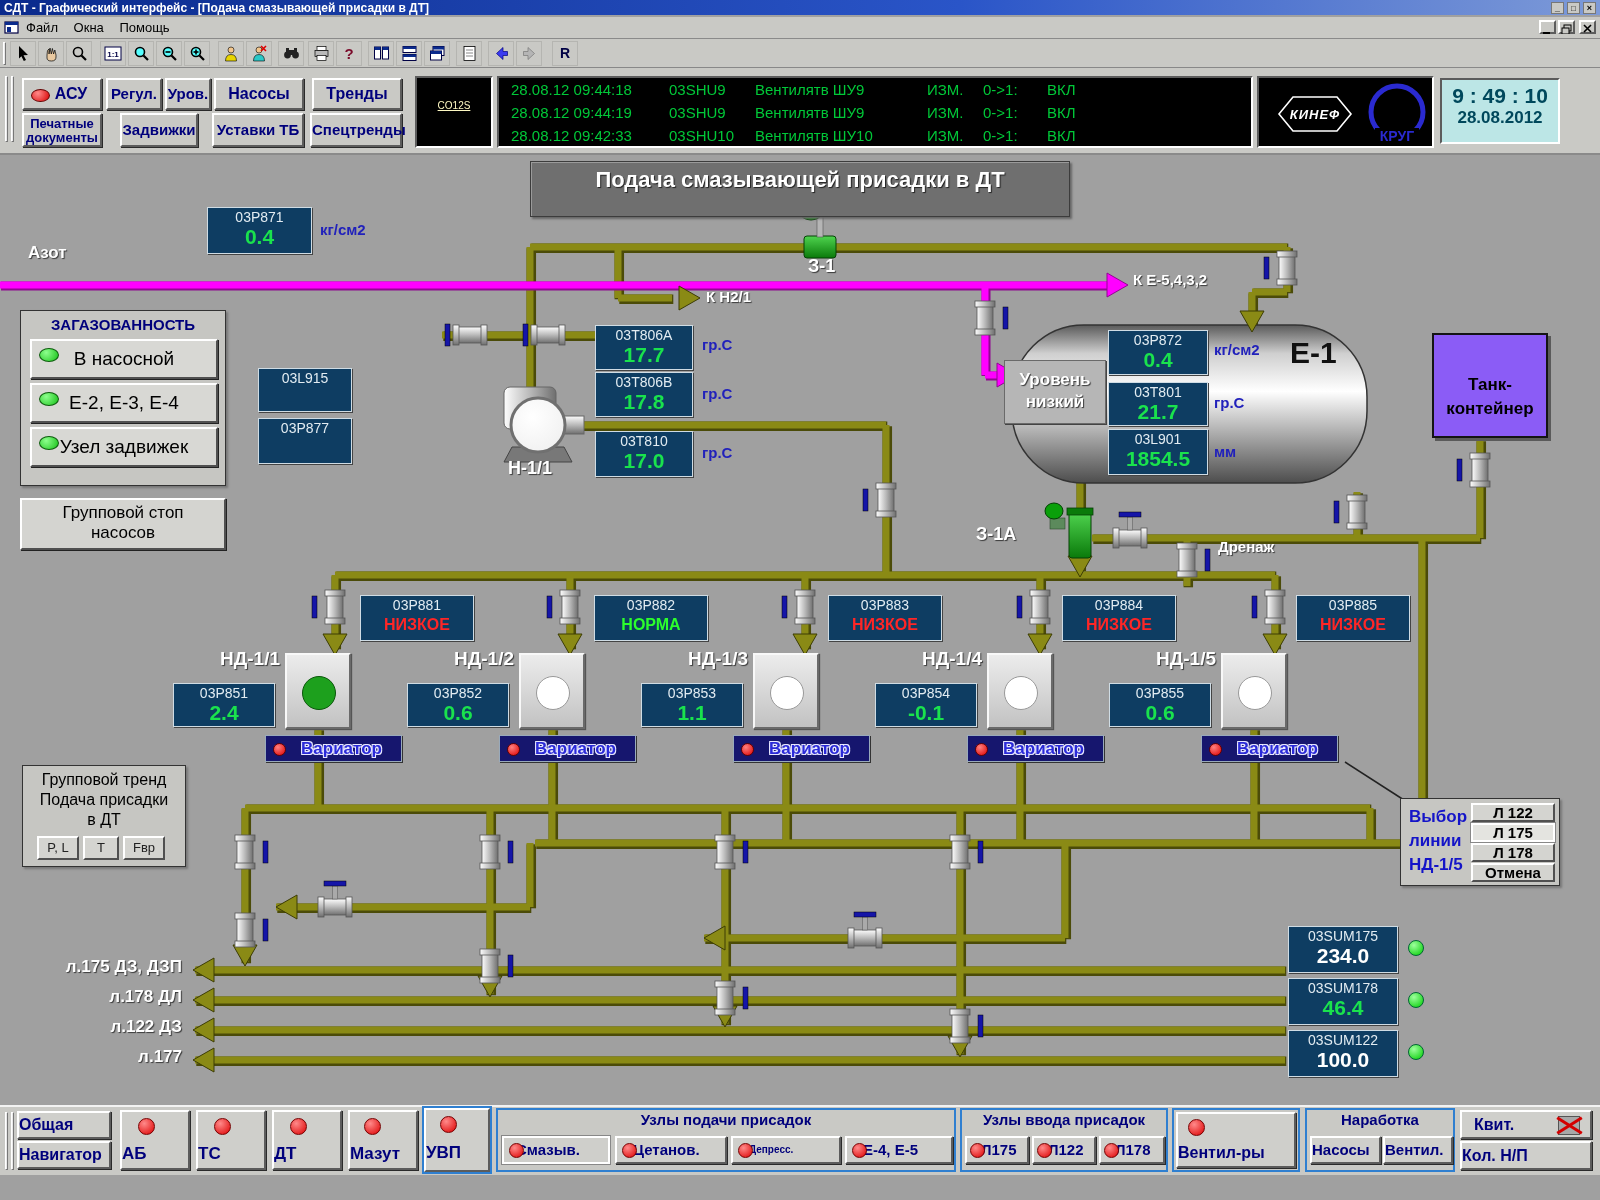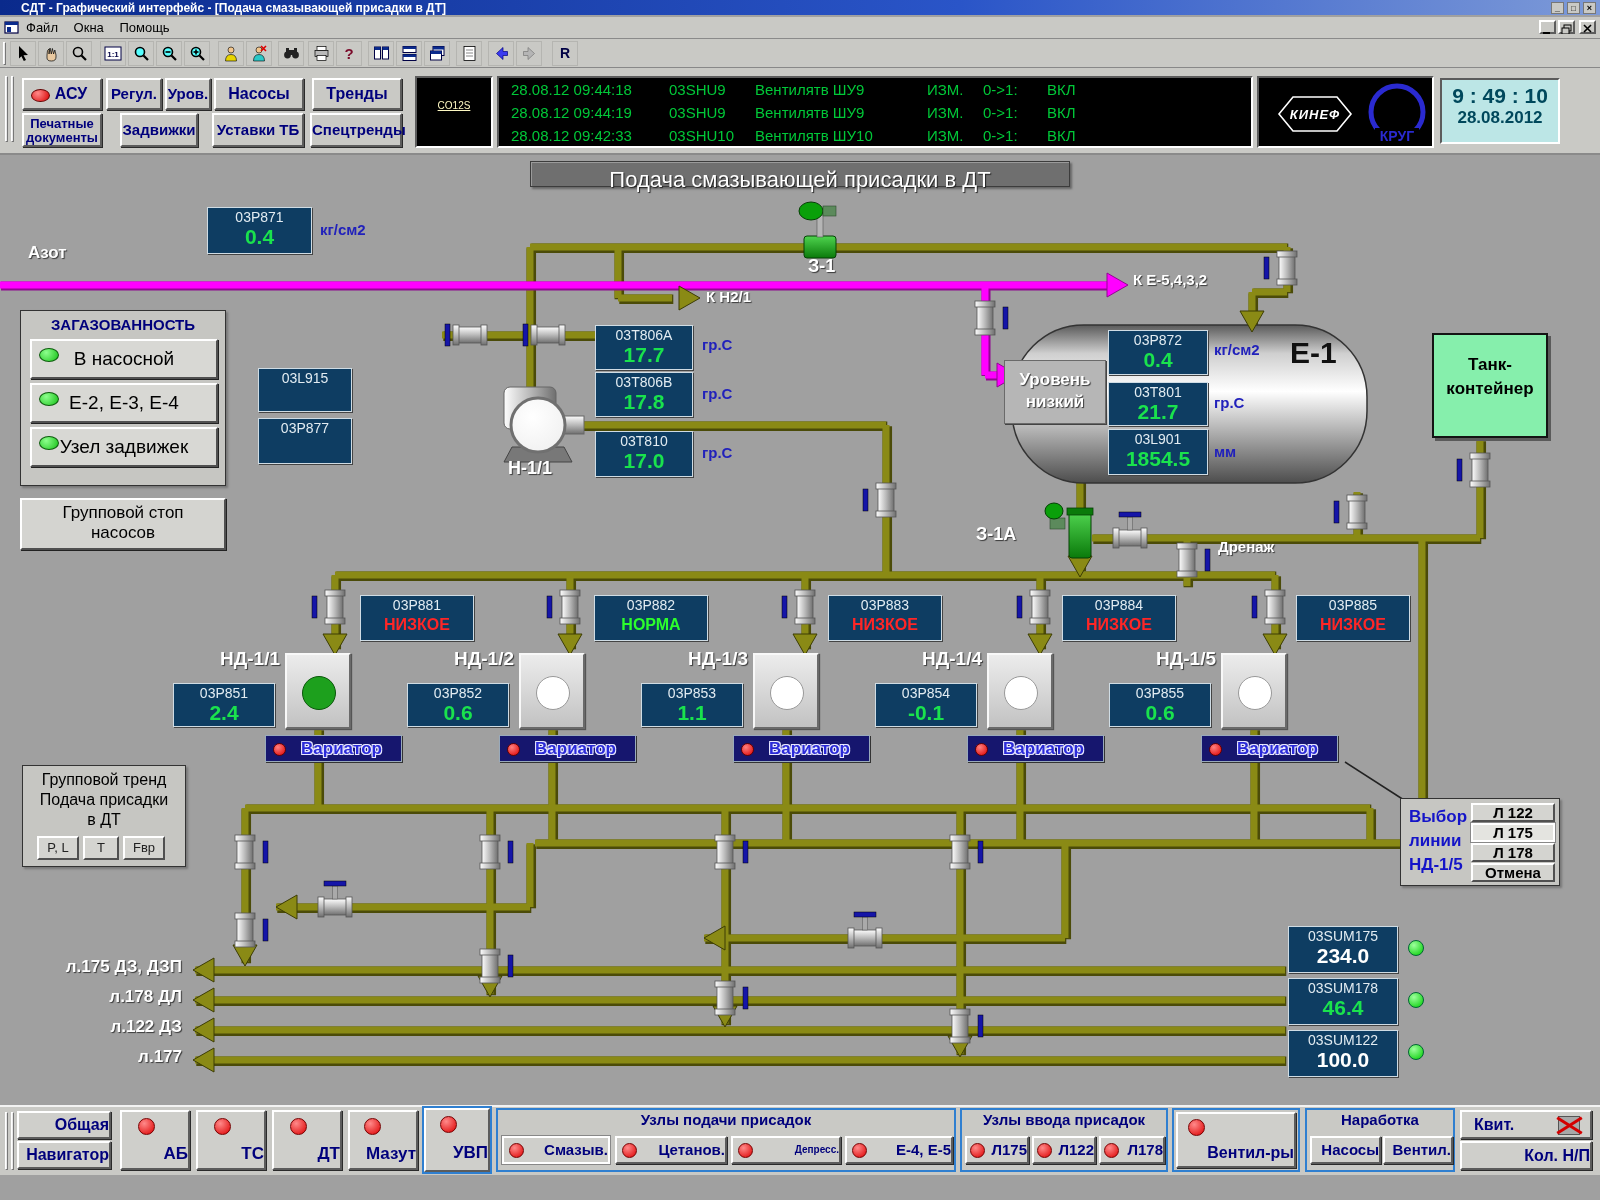--- a/index.html
+++ b/index.html
@@ -1,40 +1,40 @@
 <!DOCTYPE html>
 <html><head>
 <meta charset="utf-8">
 <style>
   *{margin:0;padding:0;box-sizing:border-box}
   body{font-family:"Liberation Sans",sans-serif;background:#555}
   .app{position:relative;width:1600px;height:1200px;background:#a0a0a0;overflow:hidden}
   .abs{position:absolute}
   
-  .titlebar{position:absolute;left:0;top:0;width:1600px;height:15px;background:linear-gradient(90deg,#0a2a8c,#2a55c8 60%,#7d9ad8);color:#fff;font-size:12px;font-weight:bold;line-height:17px;padding-left:21px}
+  .titlebar{position:absolute;left:0;top:0;width:1600px;height:15px;background:linear-gradient(90deg,#0a2a8c,#2a55c8 60%,#7d9ad8);color:#fff;font-size:12px;font-weight:bold;line-height:17px;padding-left:4px}
   .menubar{position:absolute;left:0;top:17px;width:1600px;height:22px;background:#c9c9c5;border-bottom:1px solid #8a8a8a;font-size:13px;color:#000}
   .menu-item{display:inline-block;padding:3px 6px;cursor:default}
   .toolbar{position:absolute;left:0;top:39px;width:1600px;height:29px;background:#c9c9c5;border-bottom:1px solid #888}
   .tbtn{position:absolute;top:2px;width:26px;height:25px;background:#c9c9c5;border:1px solid #b5b5b1;text-align:center}
   .tbtn svg{margin-top:3px}
   .wbtn{position:absolute;width:17px;height:14px;background:#c9c9c5;border:2px solid;border-color:#fff #5c5c5c #5c5c5c #fff;text-align:center}
   .grip{position:absolute;width:3px;background:#e9e9e9;border:1px solid;border-color:#fff #777 #777 #fff}
   
   .hdr{position:absolute;left:0;top:68px;width:1600px;height:87px;background:#c9c9c5;border-bottom:2px solid #8a8a8a}
   .b3{background:#c9c9c5;border:2px solid;border-color:#fff #5c5c5c #5c5c5c #fff;box-shadow:1px 1px 0 #2a2a2a}
   .hbtn{position:absolute;color:#00007c;font-weight:bold;text-align:center;font-size:16px}
   .hbtn.sm{font-size:13px;line-height:14px}
   .blackbox{position:absolute;background:#000;border:2px solid;border-color:#5c5c5c #fff #fff #5c5c5c}
   .co12s{color:#fef9c3;font-size:10px;text-decoration:underline;text-align:center}
   .arow{white-space:nowrap;color:#00c838;font-size:15px;line-height:23px;padding-left:12px}
   .arow span{display:inline-block}
   .c1{width:158px}.c2{width:86px}.c3{width:172px}.c4{width:56px}.c5{width:64px}.c6{width:70px}
   .clock{position:absolute;background:#bce6e6;border:2px solid;border-color:#5c5c5c #fff #fff #5c5c5c;text-align:center;color:#00485c;font-weight:bold}
   
-  .banner{position:absolute;left:530px;top:161px;width:540px;height:26px;background:#6f6f6f;border:1px solid #3c3c3c;box-shadow:inset 1px 1px 0 #9a9a9a,2px 2px 2px #666;color:#fff;font-size:22px;font-weight:normal;text-align:center;line-height:36px;text-shadow:1px 1px 1px #222}
+  .banner{position:absolute;left:530px;top:161px;width:540px;height:56px;background:#6f6f6f;border:1px solid #3c3c3c;box-shadow:inset 1px 1px 0 #9a9a9a,2px 2px 2px #666;color:#fff;font-size:22px;font-weight:bold;text-align:center;line-height:36px;text-shadow:1px 1px 1px #222}
   .disp{position:absolute;background:#0e3d62;border:1px solid #cfdce4;text-align:center;color:#fff;box-shadow:1px 1px 0 #444}
   .disp .tg{font-size:14px;color:#e2ecf2;line-height:18px;padding-top:0}
   .disp .vl{font-size:21px;font-weight:bold;color:#1ae24d;line-height:22px}
   .vl.white{color:#fff}
   .st{font-size:16px;font-weight:bold;line-height:21px}
   .st.low{color:#ff2626}.st.ok{color:#2cff2c}
   .unit{position:absolute;color:#2121bb;font-weight:bold;font-size:15px}
   .wlbl{position:absolute;color:#fff;font-weight:bold;text-shadow:1px 1px 1px #3a3a3a;white-space:pre-line}
   .panel{position:absolute;background:#c6c6c2;border:1px solid #333;box-shadow:2px 2px 2px #777}
   .gasttl{color:#00007c;font-weight:bold;font-size:15px;text-align:center;padding-top:5px}
@@ -47,21 +47,21 @@
   .variator{position:absolute;height:27px;background:#16166e;border:1px solid #9ab;box-shadow:1px 1px 0 #333;color:#2a2ad8;font-size:17px;font-weight:bold;line-height:25px;text-align:center;text-shadow:-1px -1px 0 #e8e8ff,1px -1px 0 #e8e8ff,-1px 1px 0 #e8e8ff,1px 1px 0 #e8e8ff}
   .rdot{position:absolute;left:7px;top:7px;width:13px;height:13px;border-radius:50%;background:radial-gradient(circle at 35% 30%,#ff8080,#dd0000);border:1px solid #600}
   .ndlbl{position:absolute;width:92px;text-align:right;color:#fff;font-weight:bold;font-size:19px;text-shadow:1px 1px 1px #3a3a3a}
   .smbtn{position:absolute;background:#d4d4d0;border:2px solid;border-color:#fff #505050 #505050 #fff;font-size:13px;color:#222;text-align:center}
   .selbtn{position:absolute;background:#d4d4d0;border:2px solid;border-color:#fff #505050 #505050 #fff;font-size:15px;font-weight:bold;color:#000;text-align:center;line-height:16px}
   .selbtn.pressed{border-color:#fff;background:#e4e4e0;outline:1px solid #888}
   .bluetxt{color:#1414c8;font-weight:bold}
   .gdot{position:absolute;width:16px;height:16px;border-radius:50%;background:radial-gradient(circle at 35% 30%,#9dff9d,#00cc00);border:1px solid #063}
   
   .bbar{position:absolute;left:0;top:1105px;width:1600px;height:70px;background:#c9c9c5;border-top:2px solid #f2f2f2}
-  .bbtn{position:absolute;background:#cfcfcb;border:2px solid;border-color:#fff #5c5c5c #5c5c5c #fff;box-shadow:1px 1px 0 #2a2a2a;color:#00007c;font-weight:bold;text-align:right}
+  .bbtn{position:absolute;background:#cfcfcb;border:2px solid;border-color:#fff #5c5c5c #5c5c5c #fff;box-shadow:1px 1px 0 #2a2a2a;color:#00007c;font-weight:bold;text-align:left}
   .bgroup{position:absolute;border:2px solid #2f7fd0;background:#c9c9c5}
   .bgttl{color:#00007c;font-weight:bold;font-size:15px;text-align:center;padding-top:1px}
   .rled{position:absolute;width:17px;height:17px;border-radius:50%;background:radial-gradient(circle at 35% 30%,#ff8a8a,#dd0000);border:1px solid #700}
   .kvicon{position:absolute;right:10px;top:4px;width:22px;height:19px;background:#a8a8a8;border:1px solid #555}
   .kvicon:before,.kvicon:after{content:"";position:absolute;left:-4px;top:7px;width:29px;height:3px;background:#d40000}
   .kvicon:before{transform:rotate(32deg)}.kvicon:after{transform:rotate(-32deg)}
   svg text{font-family:"Liberation Sans",sans-serif}
 </style>
 </head>
 <body>
@@ -487,21 +487,21 @@
       <div class="tg">03T801</div>
       <div class="vl">21.7</div>
     </div>
   <div class="unit" style="left:1214px;top:394px">гр.С</div>
   <div class="disp" style="left:1108px;top:429px;width:100px;height:46px">
       <div class="tg">03L901</div>
       <div class="vl">1854.5</div>
     </div>
   <div class="unit" style="left:1214px;top:443px">мм</div>
 
-  <div class="abs" style="left:1432px;top:333px;width:116px;height:105px;background:#86efac;border:2px solid #141414;box-shadow:3px 3px 0 #5a5a5a;text-align:center;font-size:17px;font-weight:bold;color:#000;white-space:pre-line;padding-top:18px;line-height:24px">Танк-
+  <div class="abs" style="left:1432px;top:333px;width:116px;height:105px;background:#8b5cf6;border:2px solid #141414;box-shadow:3px 3px 0 #5a5a5a;text-align:center;font-size:17px;font-weight:bold;color:#000;white-space:pre-line;padding-top:38px;line-height:24px">Танк-
 контейнер</div>
 
   <div class="disp" style="left:360px;top:595px;width:114px;height:46px">
       <div class="tg">03P881</div>
       <div class="st low">НИЗКОЕ</div>
     </div>
   <div class="ndlbl" style="left:188px;top:648px">НД-1/1</div>
   <div class="pumpbox" style="left:285px;top:653px">
       <span class="pc on"></span>
     </div>

